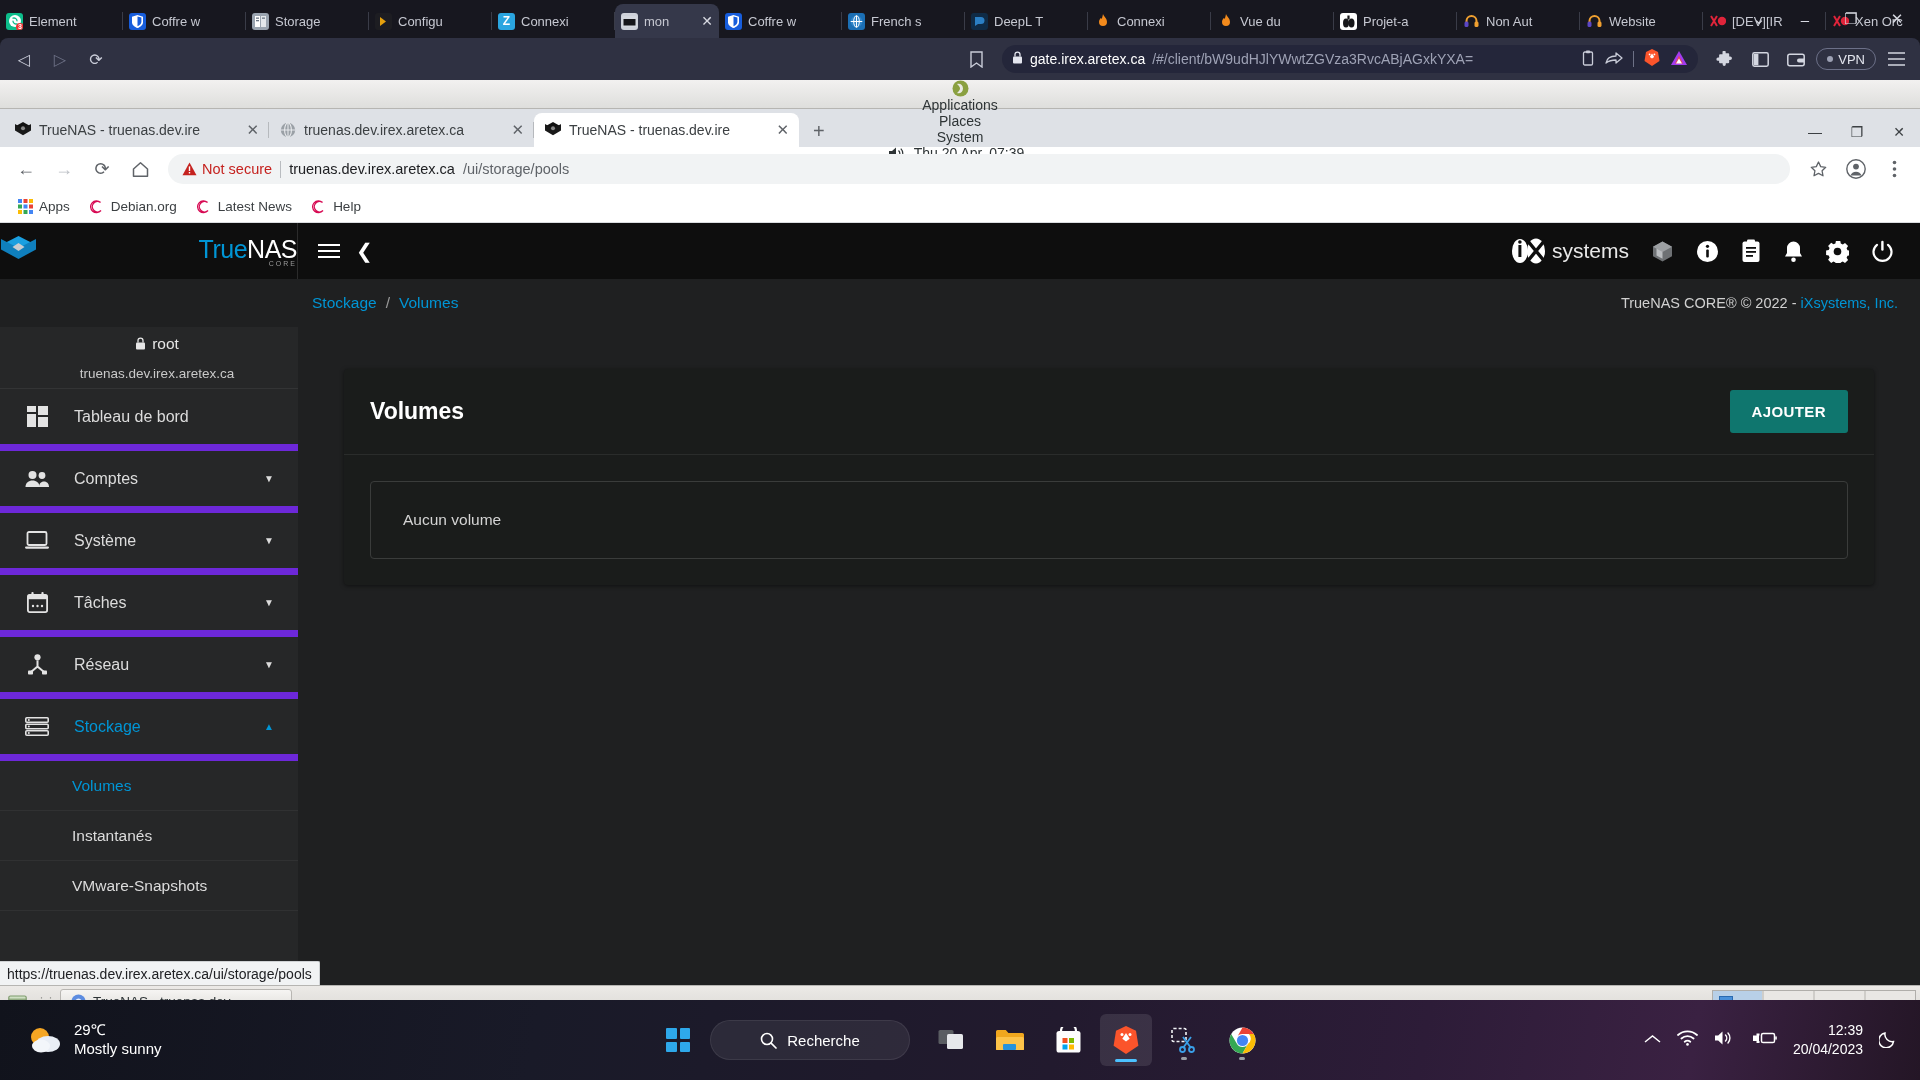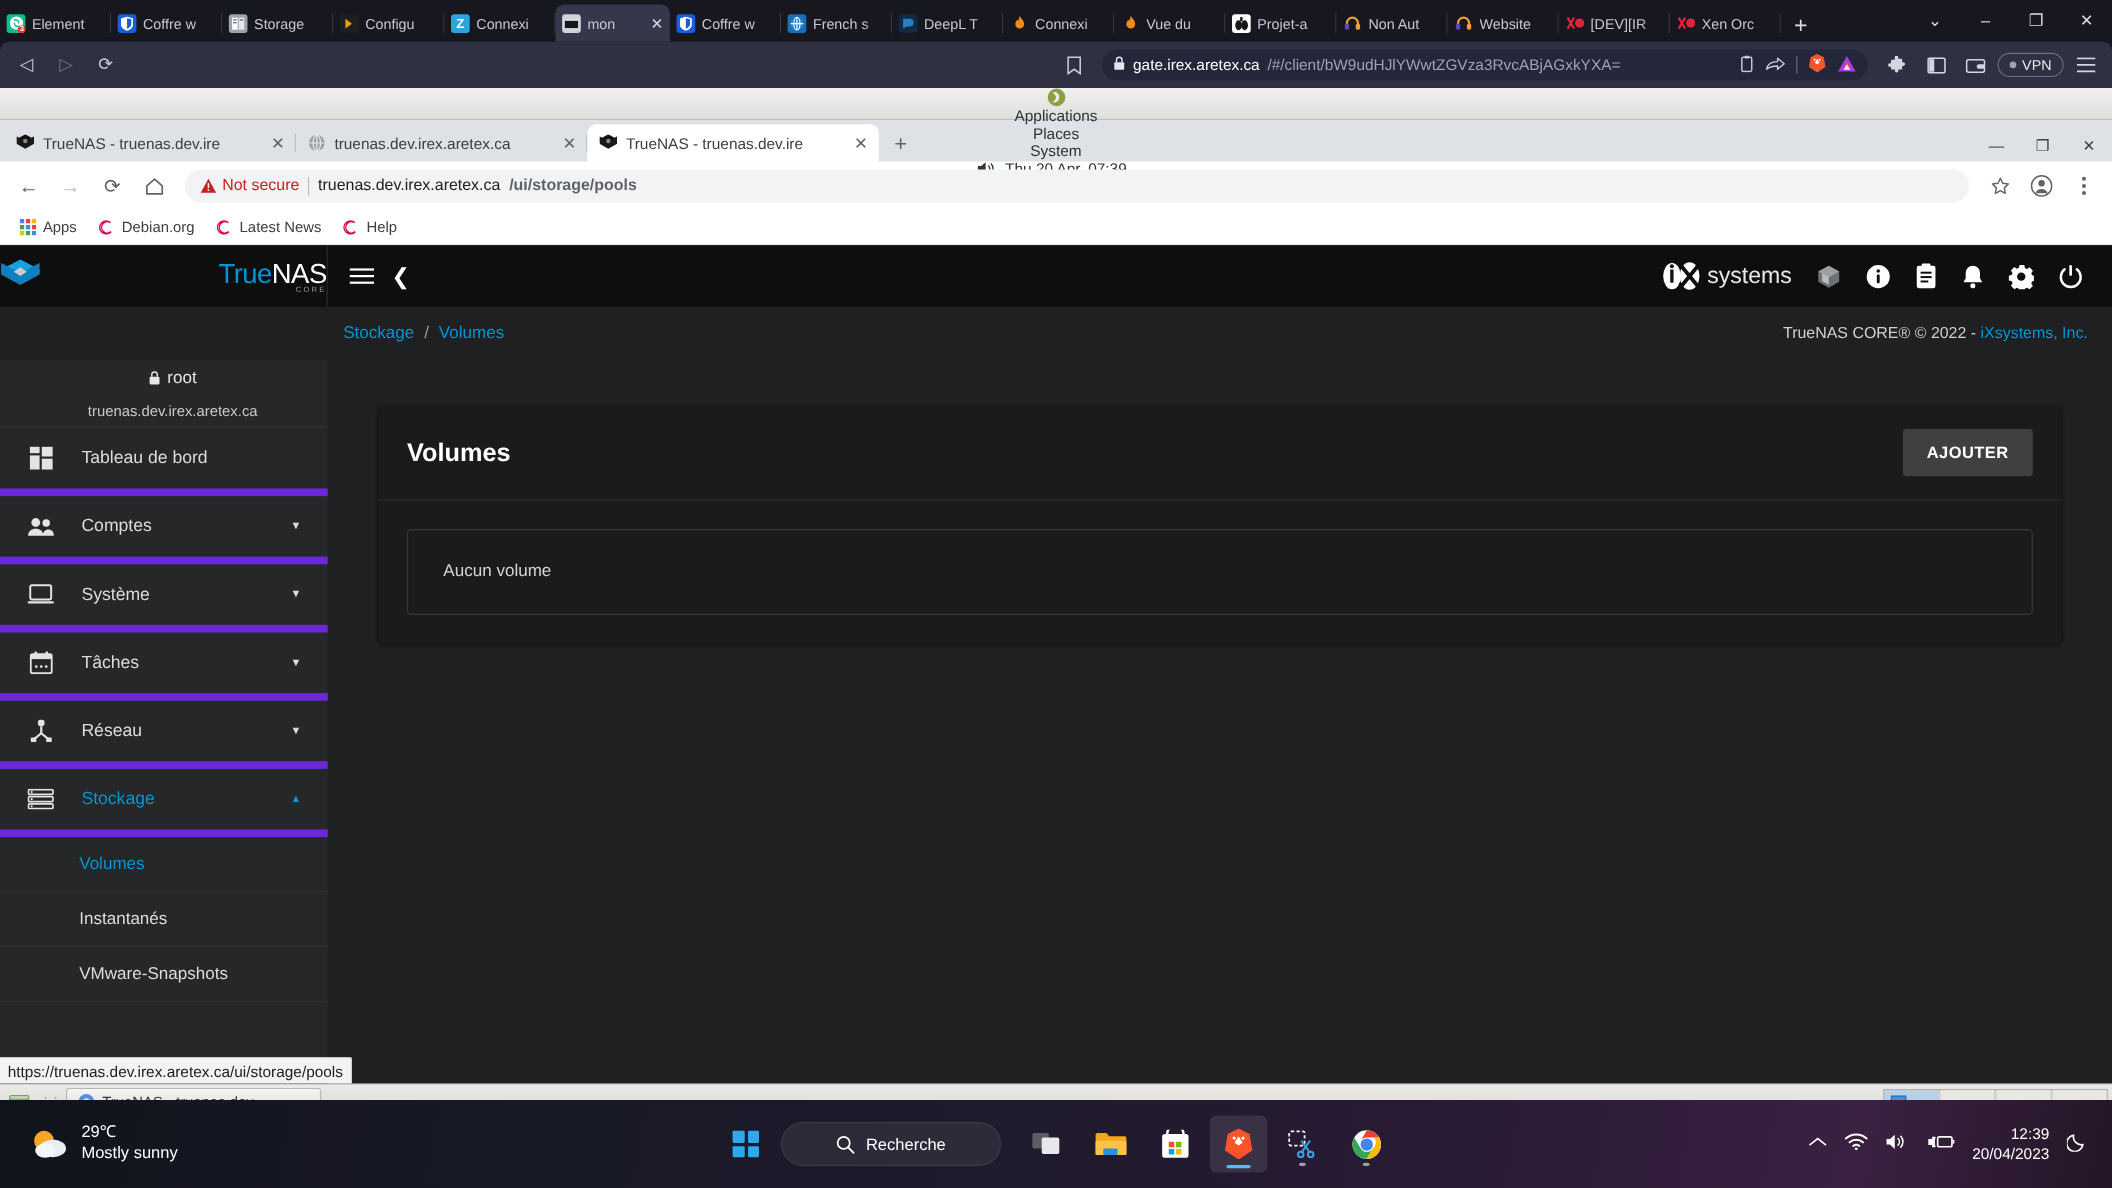--- a/index.html
+++ b/index.html
@@ -12,21 +12,21 @@
 
   
   .brave-window { position: absolute; inset: 0; background: #17171f; }
 
   .brave-tabstrip {
     position: absolute; left: 0; top: 0; width: 1920px; height: 38px;
     background: #17171f;
     display: flex; align-items: flex-end;
   }
   .brave-tab {
-    height: 34px; width: 101px;
+    height: 34px; width: 123px;
     display: flex; align-items: center;
     padding: 0 6px; gap: 6px;
     color: #c6c8d1; font-size: 13px;
     position: relative;
     flex: 0 0 auto;
     overflow: hidden;
     white-space: nowrap;
   }
   .brave-tab:not(.active)::after {
     content: ""; position: absolute; right: 0; top: 8px; bottom: 8px;
@@ -139,21 +139,21 @@
   }
   .c-btn.dim { color: #bdc1c6; }
   .c-omnibox {
     flex: 1 1 auto; height: 30px; background: #f1f3f4; border-radius: 16px;
     display: flex; align-items: center; padding: 0 14px; gap: 8px;
     font-size: 14.5px; margin: 0 8px;
   }
   .notsecure { color: #c5221f; display: flex; align-items: center; gap: 5px; }
   .omnibox-sep { width: 1px; height: 17px; background: #b9bcc0; }
   .c-omnibox .host { color: #202124; }
-  .c-omnibox .path { color: #5f6368; font-weight: bold; }
+  .c-omnibox .path { color: #5f6368; }
   .c-omnibox .spacer { flex: 1 1 auto; }
 
   .chrome-bookmarks {
     height: 32px; background: #fff; border-bottom: 1px solid #dadce0;
     display: flex; align-items: center; padding: 0 10px; gap: 4px;
     font-size: 13.5px; color: #3c4043;
   }
   .bm { display: flex; align-items: center; gap: 6px; padding: 3px 8px; }
 
   
@@ -213,21 +213,21 @@
   .tn-subitem.active { color: #0095d5; }
 
   .tn-main { flex: 1 1 auto; padding: 42px 46px 0 46px; min-width: 0; }
   .tn-card { background: #1a1c1b; border-radius: 4px; box-shadow: 0 1px 4px rgba(0,0,0,.5); }
   .tn-card-head {
     height: 86px; display: flex; align-items: center;
     padding: 0 26px; border-bottom: 1px solid #2a2c2b;
   }
   .tn-card-title { color: #fff; font-size: 23px; font-weight: bold; }
   .btn-primary {
-    margin-left: auto; background: #404040; color: #fff; border: none;
+    margin-left: auto; background: #0f766e; color: #fff; border: none;
     font-size: 15px; font-weight: bold; letter-spacing: .4px;
     padding: 13px 22px; border-radius: 3px; cursor: pointer;
     font-family: "Liberation Sans", sans-serif;
   }
   .tn-card-body { padding: 26px; }
   .tn-empty {
     border: 1px solid #3a3c3b; border-radius: 4px; height: 78px;
     display: flex; align-items: center; padding: 0 32px;
     color: #d4d4d4; font-size: 15.5px;
   }

